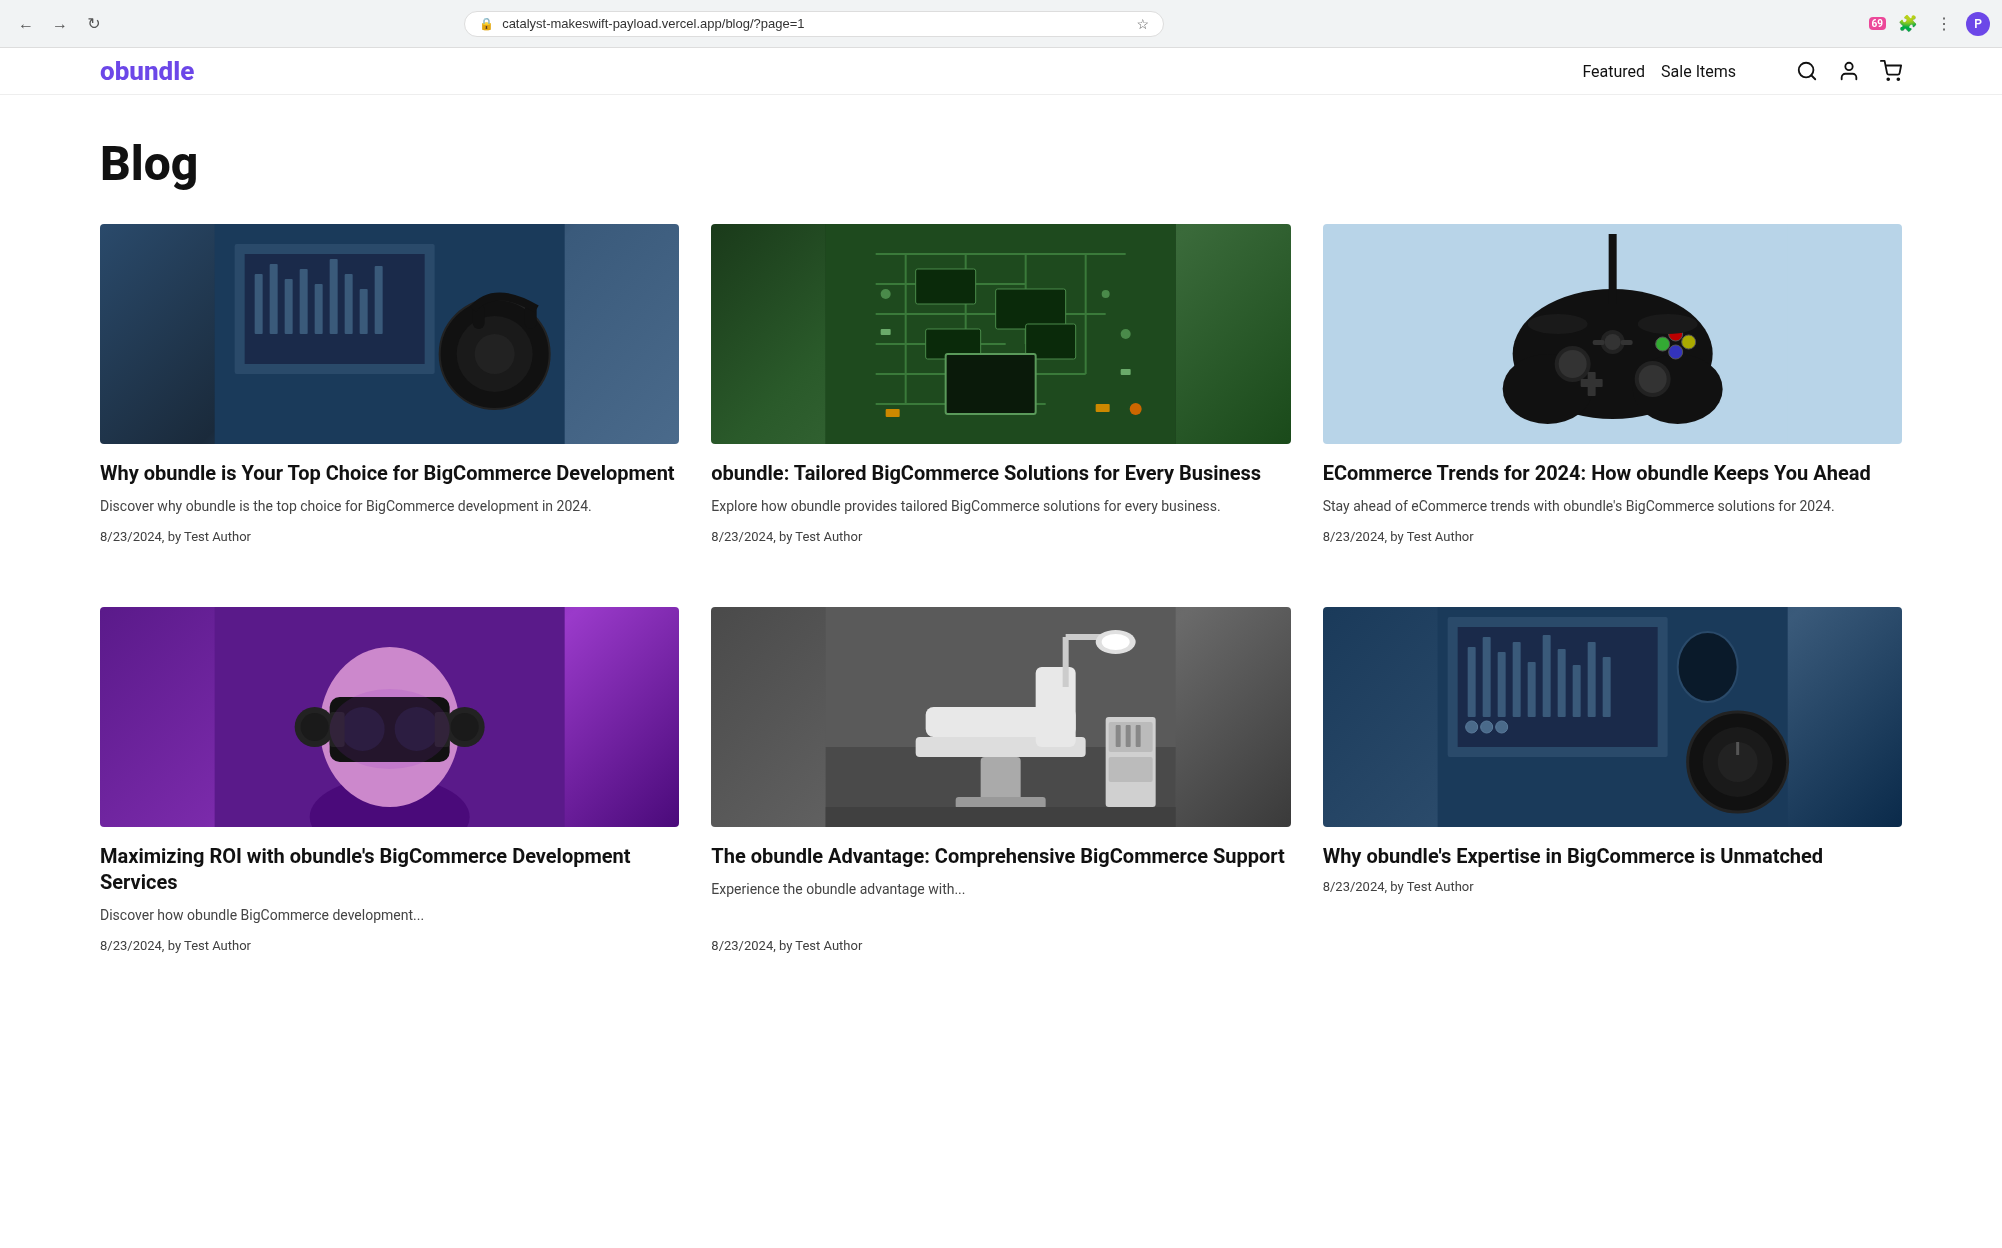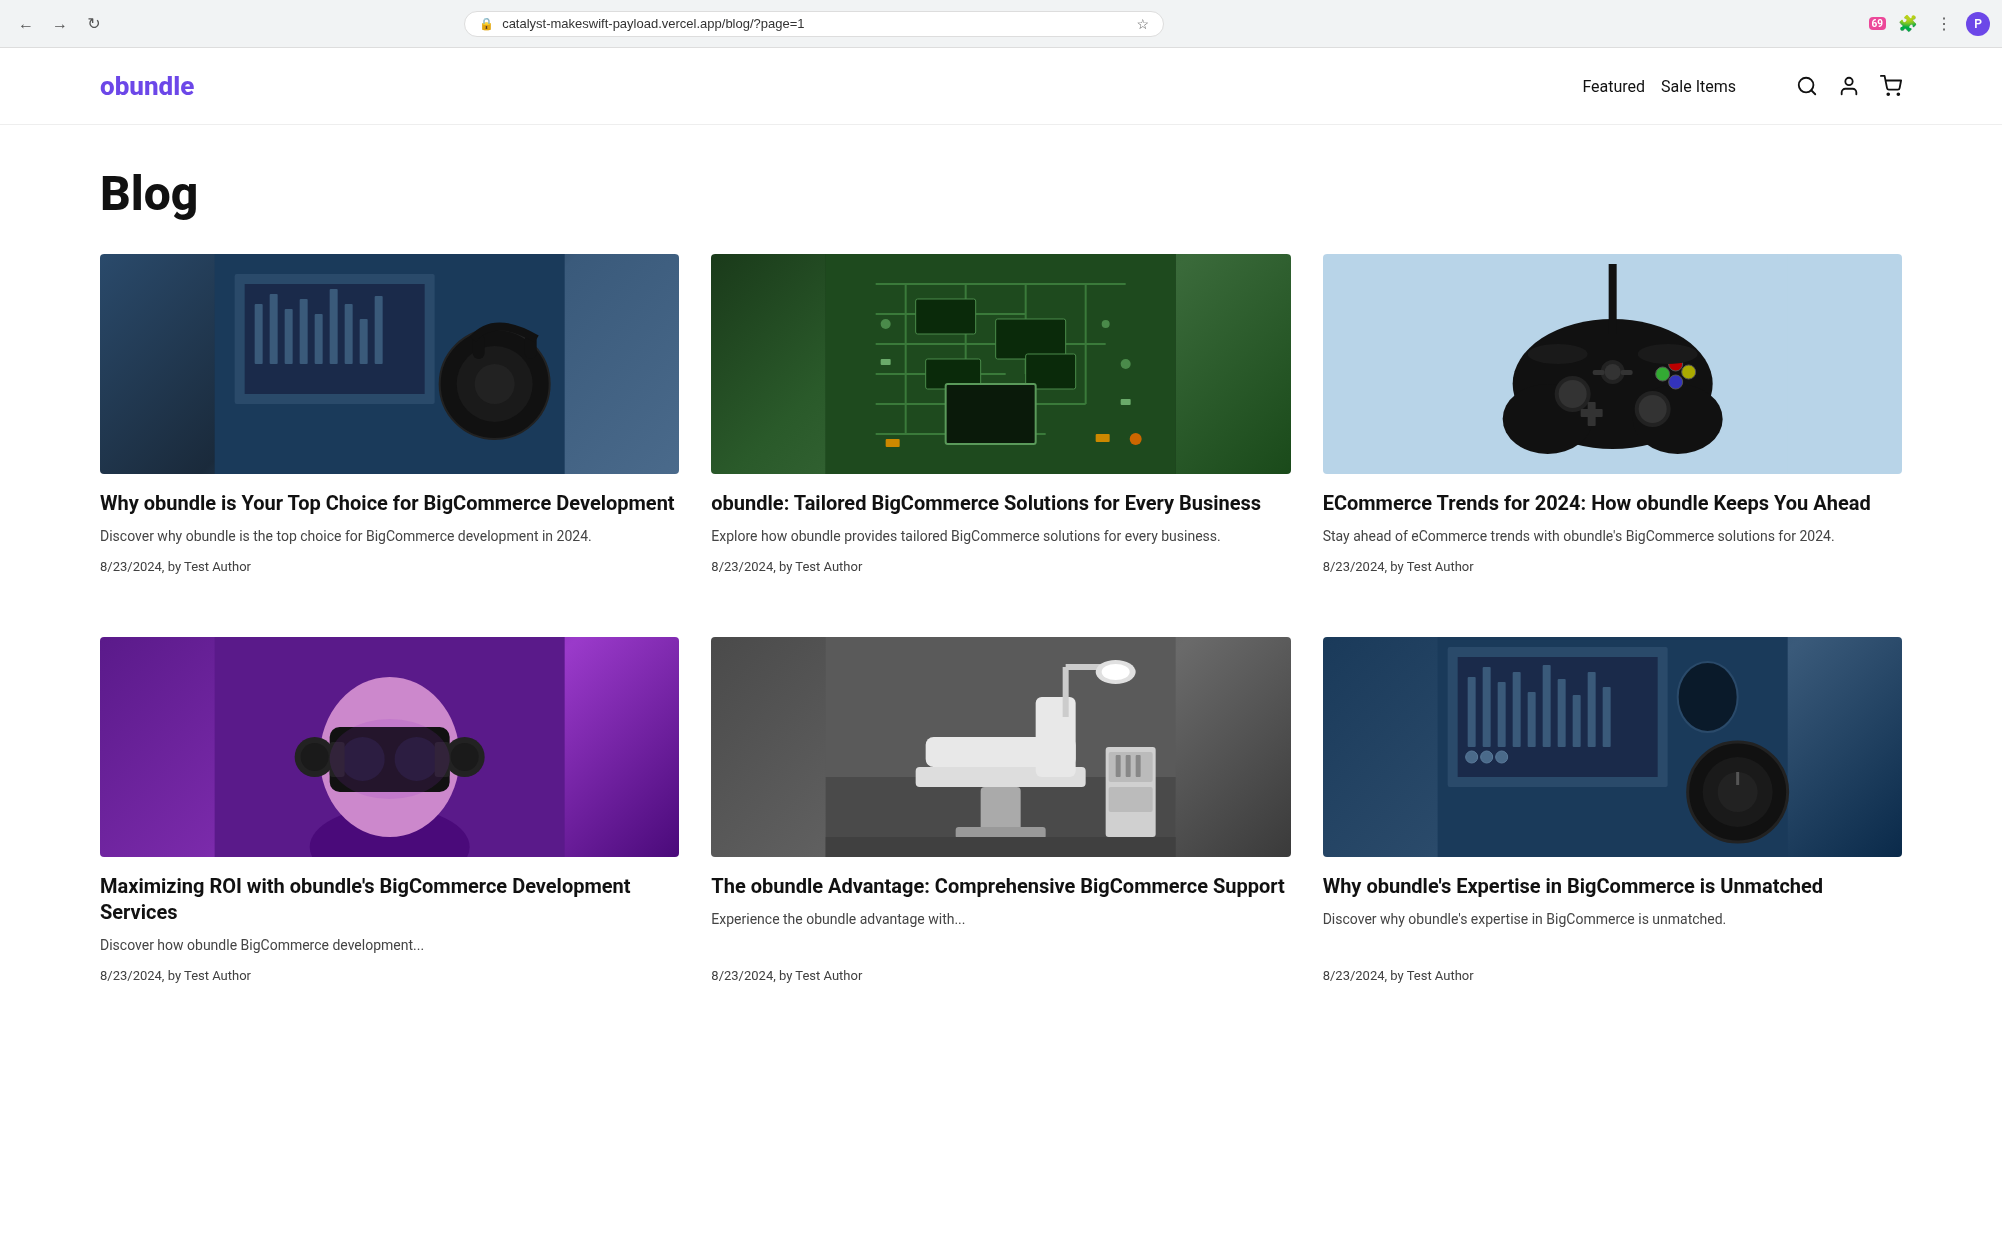--- a/index.html
+++ b/index.html
@@ -42,21 +42,21 @@
       background: #6c47e8; color: #fff; font-size: 12px; font-weight: 600;
       display: flex; align-items: center; justify-content: center;
     }
     .extension-badge {
       background: #ec4899; color: #fff; border-radius: 4px; font-size: 10px;
       padding: 1px 3px; font-weight: 700;
     }
 
     
     .site-header {
-      display: flex; align-items: center; padding: 23px 100px;
+      display: flex; align-items: center; padding: 8px 100px;
       border-bottom: 1px solid #eee; background: #fff;
     }
     .site-logo {
       font-size: 26px; font-weight: 800; color: #6c47e8; text-decoration: none;
       margin-right: auto;
     }
     .site-nav { display: flex; gap: 16px; align-items: center; }
     .site-nav a {
       text-decoration: none; color: #111; font-size: 16px; font-weight: 400;
     }
@@ -359,18 +359,17 @@
 
           <circle cx="300" cy="155" r="50" fill="#111" stroke="#222" stroke-width="3"></circle>
           <circle cx="300" cy="155" r="35" fill="#1a1a1a"></circle>
           <circle cx="300" cy="155" r="20" fill="#222"></circle>
           <line x1="300" y1="135" x2="300" y2="148" stroke="#555" stroke-width="3"></line>
 
           <ellipse cx="270" cy="60" rx="30" ry="35" fill="#0a1a2a" stroke="#2a4a6a" stroke-width="2"></ellipse>
         </svg>
       </div>
       <h2 class="blog-card-title">Why obundle's Expertise in BigCommerce is Unmatched</h2>
-      <p class="blog-card-desc">Discover why obundle's expertise in BigCommerce is unmatched.</p>
       <span class="blog-card-meta">8/23/2024, by Test Author</span>
     </article>
 
   </div>
 </main>
 
 </body></html>

